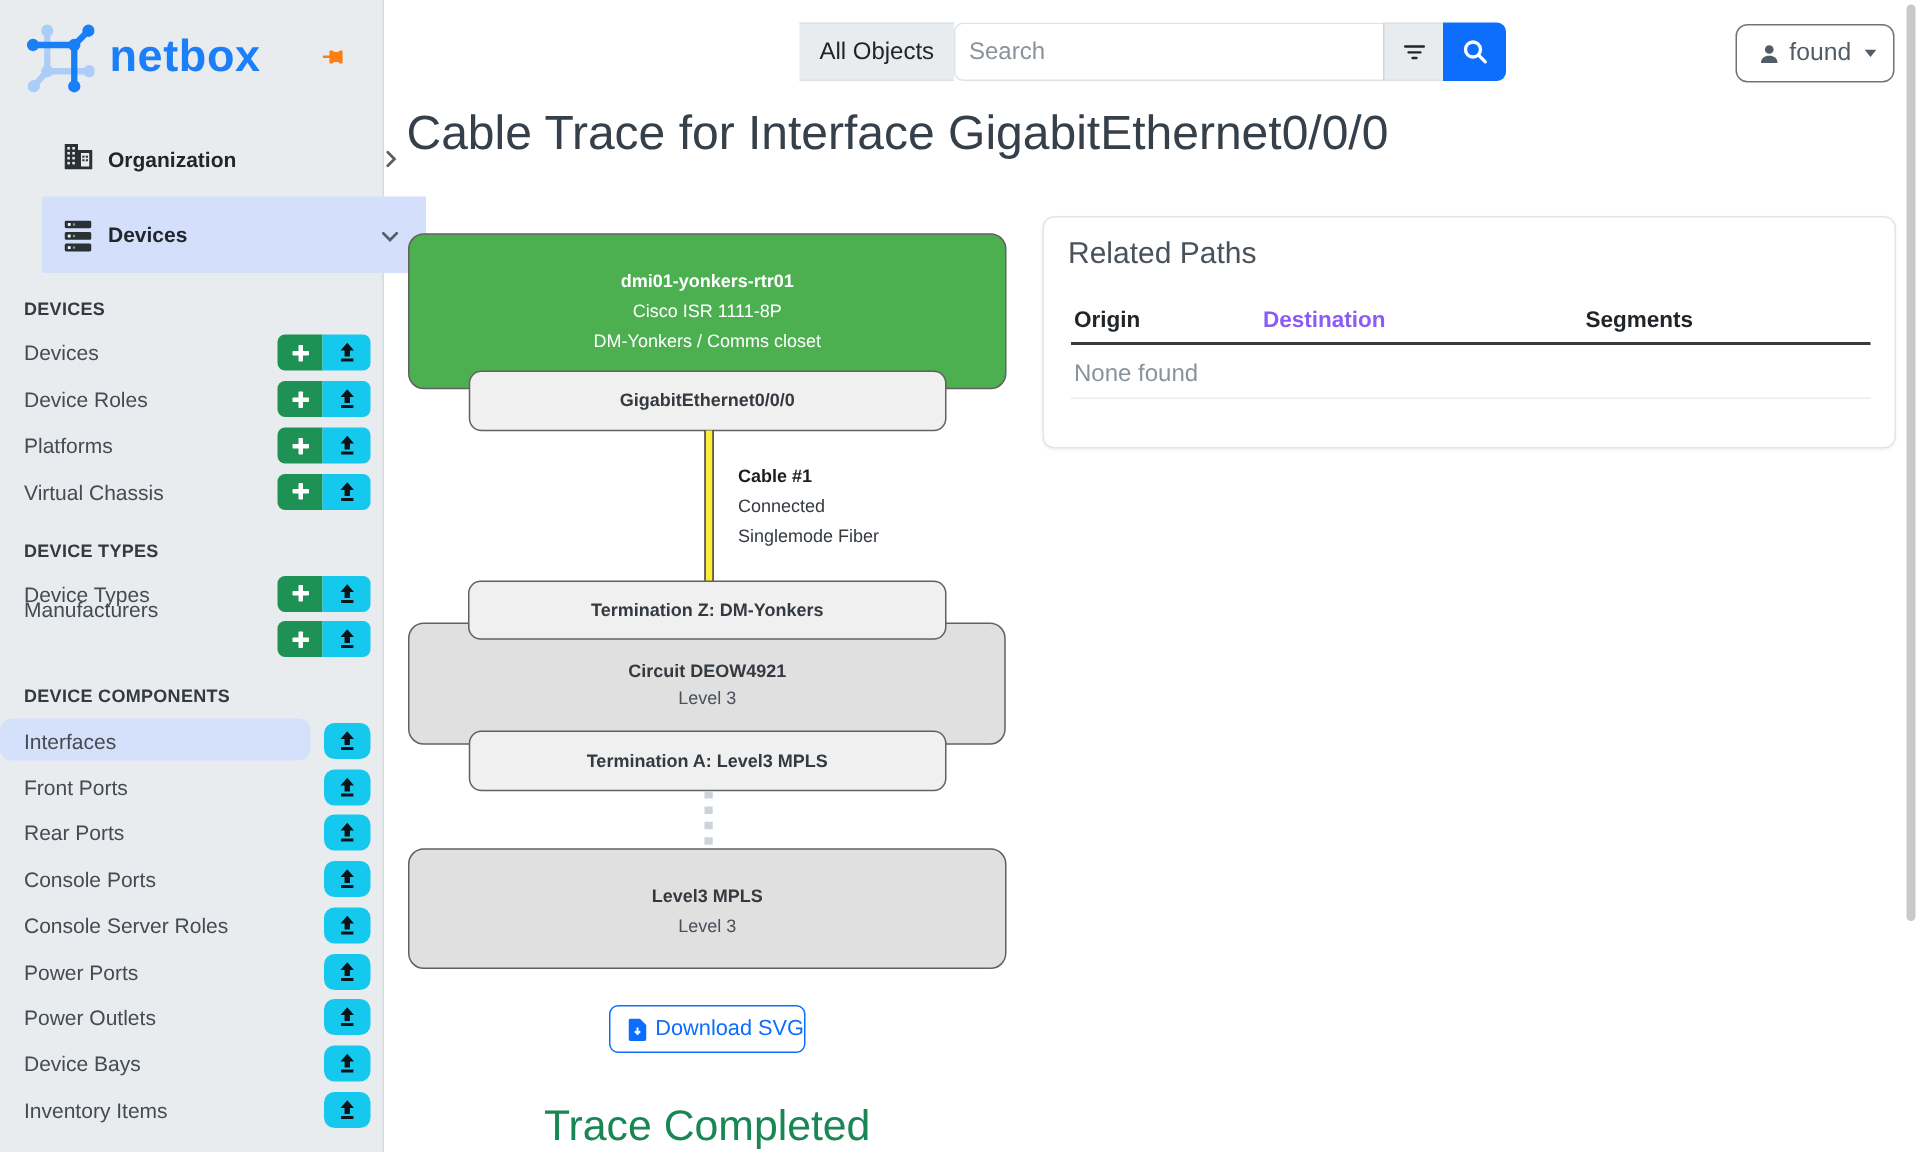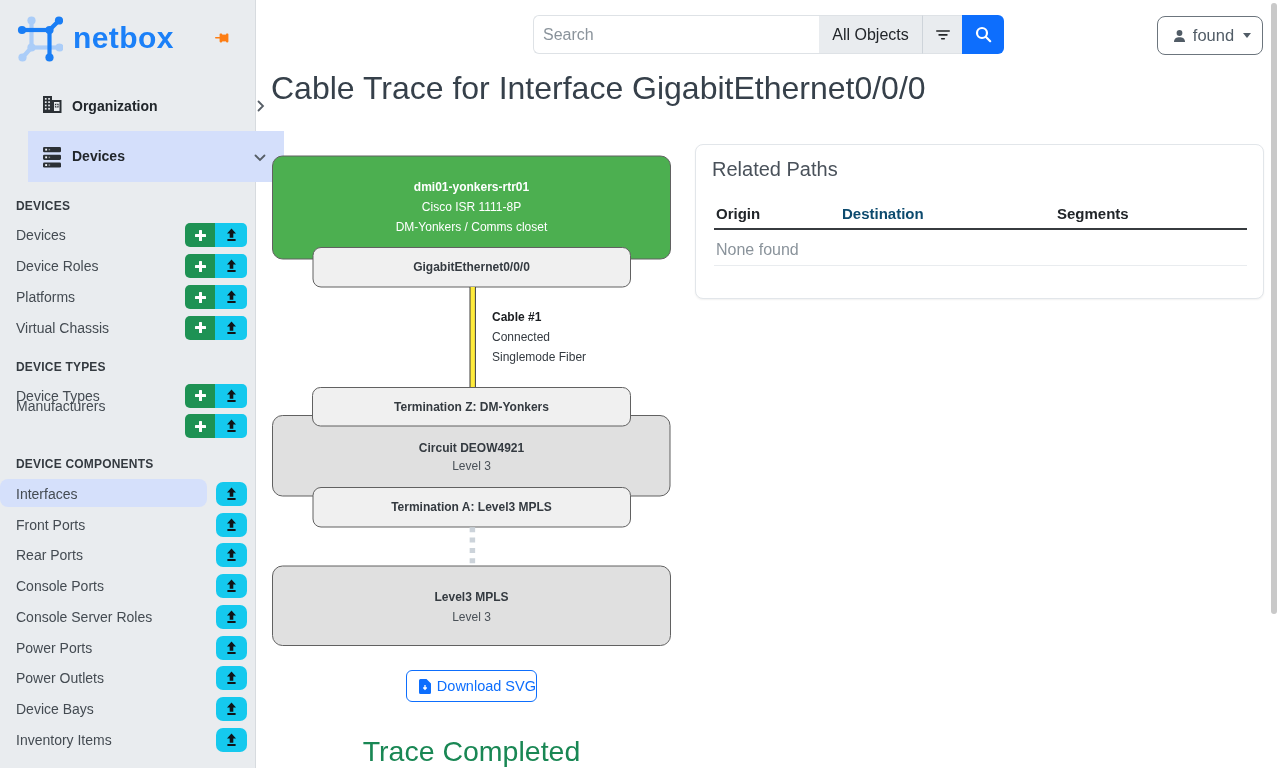--- a/index.html
+++ b/index.html
@@ -276,22 +276,22 @@
   <div class="bup1" style="top:727.5px">
         <svg width="15" height="14" viewBox="0 0 15 14">
           <path d="M7.5 0.5 L12 5.6 H9.3 V9.7 H5.7 V5.6 H3 Z" fill="#101418"></path>
           <rect x="3.4" y="11" width="8.2" height="2" fill="#101418"></rect>
         </svg>
       </div>
   </div>
 </div>
 
 <div class="abs" style="left:533px;top:15px;height:39px;display:flex;">
+  <div style="width:103px;background:#e9ecef;border-top:1px solid #dee2e6;border-bottom:1px solid #dee2e6;font-size:16px;color:#212529;line-height:37px;text-align:center;">All Objects</div>
   <div style="width:286px;background:#fff;border:1px solid #dee2e6;border-right:none;border-radius:6px 0 0 6px;font-size:16px;color:#8a939b;line-height:37px;padding-left:9px;">Search</div>
-  <div style="width:103px;background:#e9ecef;border-top:1px solid #dee2e6;border-bottom:1px solid #dee2e6;font-size:16px;color:#212529;line-height:37px;text-align:center;">All Objects</div>
   <div style="width:40px;background:#e9ecef;border:1px solid #dee2e6;border-right:none;border-left:1px solid #ced4da;display:flex;align-items:center;justify-content:center;">
     <svg width="14" height="10" viewBox="0 0 14 10">
       <g stroke="#232629" stroke-width="1.6" stroke-linecap="round">
         <line x1="0.8" y1="1" x2="13.2" y2="1"></line>
           <line x1="3.1" y1="4.9" x2="10.9" y2="4.9"></line>
           <line x1="5.7" y1="8.7" x2="8.3" y2="8.7"></line>
       </g>
     </svg>
   </div>
   <div style="width:42px;background:#0d6efd;border-radius:0 6px 6px 0;display:flex;align-items:center;justify-content:center;">
@@ -358,20 +358,20 @@
     <path d="M6 6 v4 M4.3 8.5 L6 10.3 L7.7 8.5" stroke="#fff" stroke-width="1.3" fill="none"></path>
   </svg>
   <span style="font-size:14.5px;">Download SVG</span>
 </div>
 
 <div class="abs" style="left:273px;top:736px;width:397px;text-align:center;font-size:28.5px;color:#198754;line-height:30px;">Trace Completed</div>
 
 <div class="abs" style="left:695px;top:144px;width:569px;height:155px;background:#fff;border:1px solid #e2e6ea;border-radius:8px;box-shadow:0 1px 2px rgba(0,0,0,0.06);">
   <div class="abs" style="left:16px;top:13px;font-size:20px;color:#49515a;">Related Paths</div>
   <div class="abs" style="left:20px;top:60px;font-size:15px;line-height:18px;font-weight:bold;color:#212529;">Origin</div>
-  <div class="abs" style="left:146px;top:60px;font-size:15px;line-height:18px;font-weight:bold;color:#0c4a6e;">Destination</div>
+  <div class="abs" style="left:146px;top:60px;font-size:15px;line-height:18px;font-weight:bold;color:#8b5cf6;">Destination</div>
   <div class="abs" style="left:361px;top:60px;font-size:15px;line-height:18px;font-weight:bold;color:#212529;">Segments</div>
   <div class="abs" style="left:18px;top:83px;width:533px;height:2px;background:#373b3f;"></div>
   <div class="abs" style="left:20px;top:96px;font-size:16px;color:#8a939b;">None found</div>
   <div class="abs" style="left:18px;top:120px;width:533px;height:1px;background:#e9ecef;"></div>
 </div>
 
 <div class="abs" style="left:1271px;top:3px;width:5.5px;height:611px;background:#c9c9c9;border-radius:3px;"></div>
 
 </body></html>

